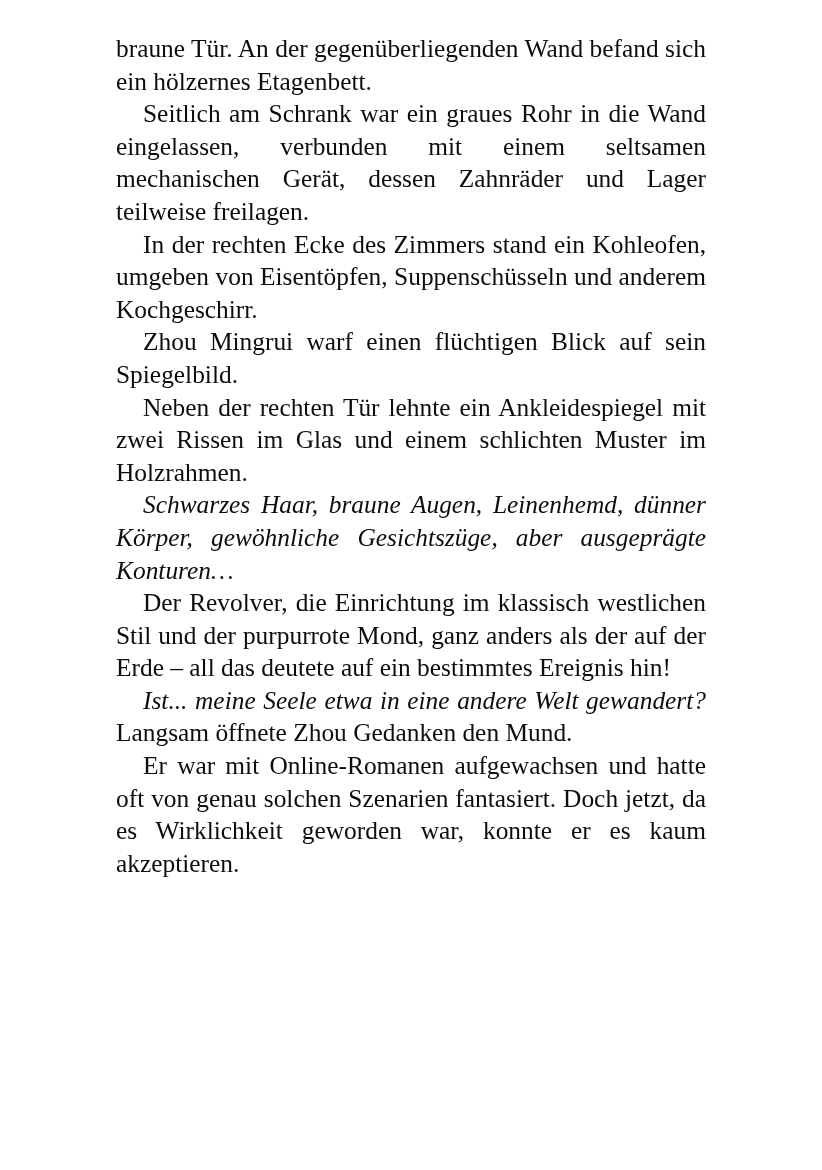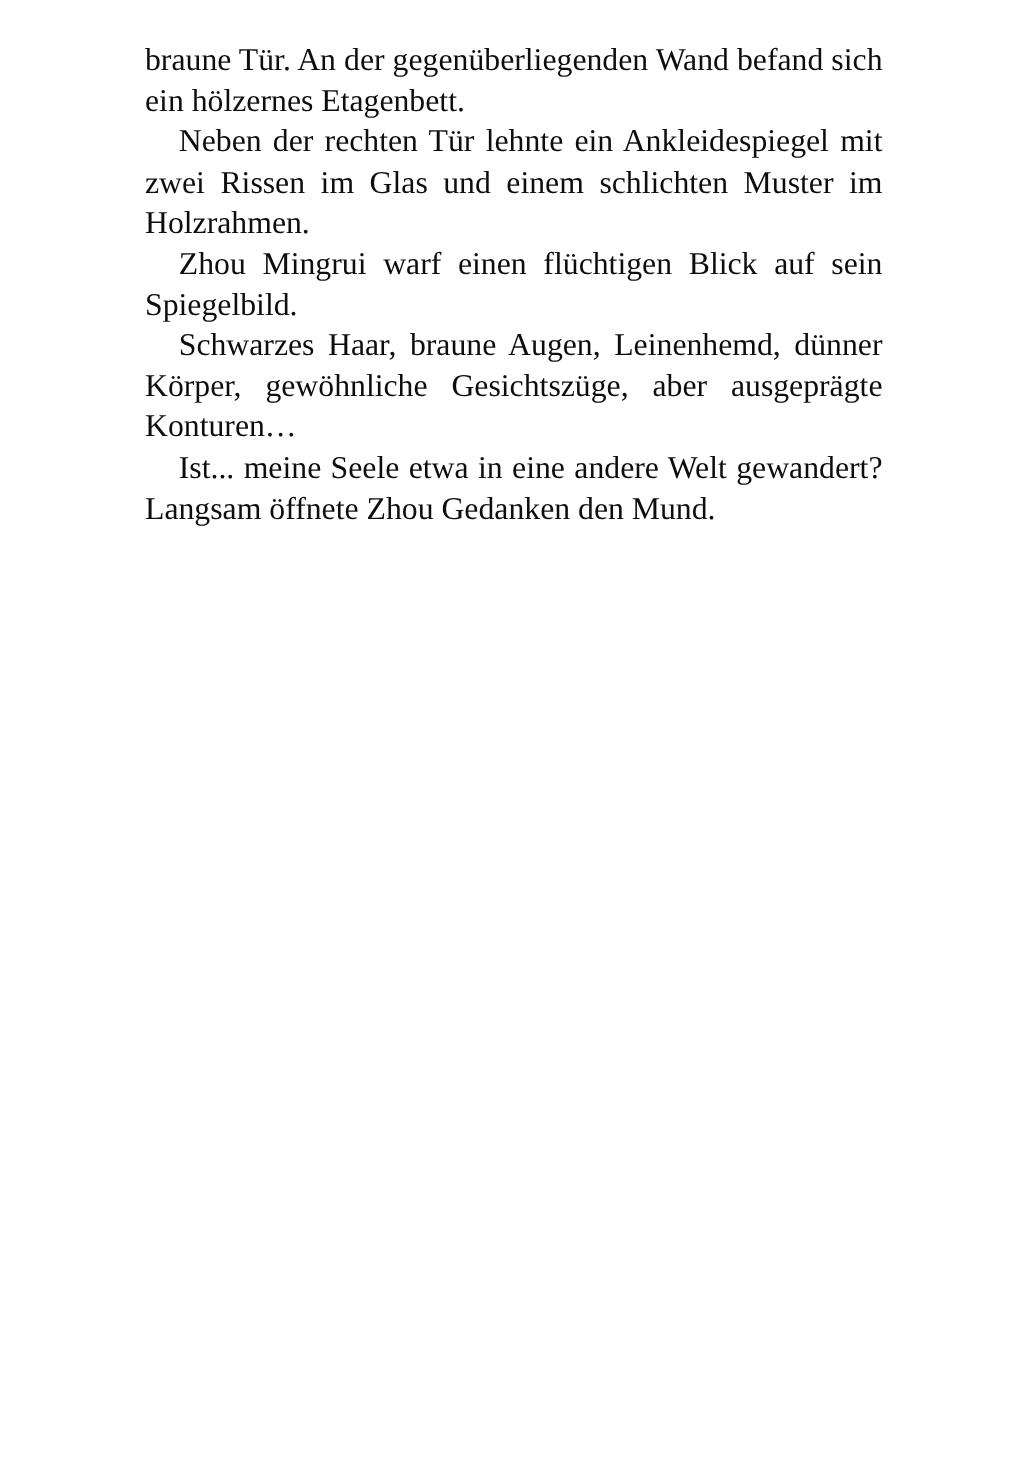--- a/index.html
+++ b/index.html
@@ -35,38 +35,43 @@
     margin: 0;
     text-indent: 27px;
     hyphens: manual;
     -webkit-hyphens: manual;
   }
   p.no-indent {
     text-indent: 0;
   }
   
   .ital {
+    font-style: italic;
   }
 </style>
 </head>
 <body style="background: rgb(255, 255, 255);">
 
 <div class="page" style="background: rgb(255, 255, 255);">
   <div class="text-column" style="color: rgb(13, 13, 13);">
 
     <p class="no-indent">braune Tür. An der gegenüberliegenden Wand befand sich ein hölzernes Etagenbett.</p>
 
 
+    <p>Seitlich am Schrank war ein graues Rohr in die Wand eingelassen, verbunden mit einem seltsamen mechanischen Gerät, dessen Zahnräder und Lager teilweise freilagen.</p>
 
+    <p>In der rechten Ecke des Zimmers stand ein Kohleofen, umgeben von Eisentöpfen, Suppenschüsseln und anderem Kochgeschirr.</p>
+
+    <p>Zhou Mingrui warf einen flüchtigen Blick auf sein Spiegelbild.</p>
 
     <p>Neben der rechten Tür lehnte ein Ankleidespiegel mit zwei Rissen im Glas und einem schlichten Muster im Holzrahmen.</p>
-
-    <p>Zhou Mingrui warf einen flüchtigen Blick auf sein Spiegelbild.</p>
 
     <p class="ital">Schwarzes Haar, braune Augen, Leinenhemd, dünner Körper, gewöhnliche Gesichtszüge, aber ausgeprägte Konturen…</p>
 
 
+    <p>Der Revolver, die Einrichtung im klassisch westlichen Stil und der purpurrote Mond, ganz anders als der auf der Erde – all das deutete auf ein bestimmtes Ereignis hin!</p>
 
     <p><span class="ital">Ist... meine Seele etwa in eine andere Welt gewandert?</span><span> Langsam öffnete Zhou Gedanken den Mund.</span></p>
 
+    <p>Er war mit Online-Romanen aufgewachsen und hatte oft von genau solchen Szenarien fantasiert. Doch jetzt, da es Wirklichkeit geworden war, konnte er es kaum akzeptieren.</p>
 
   </div>
 </div>
 
 </body></html>

